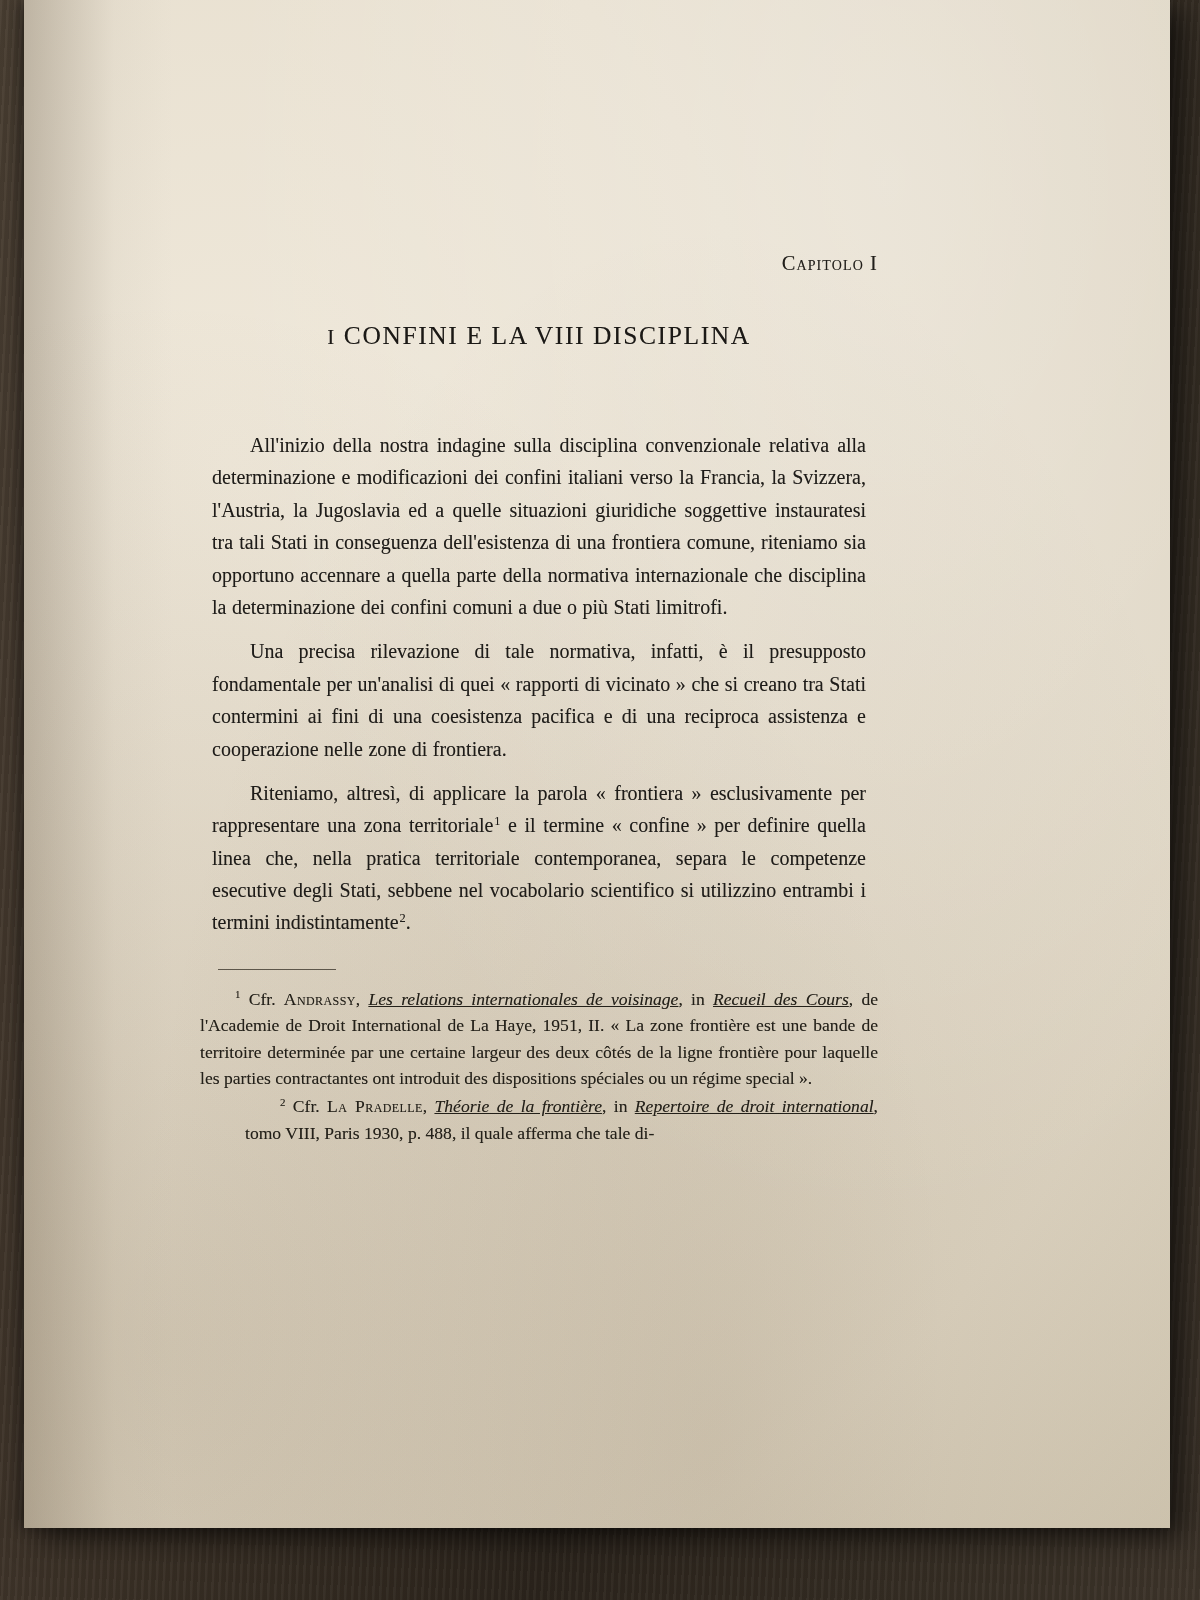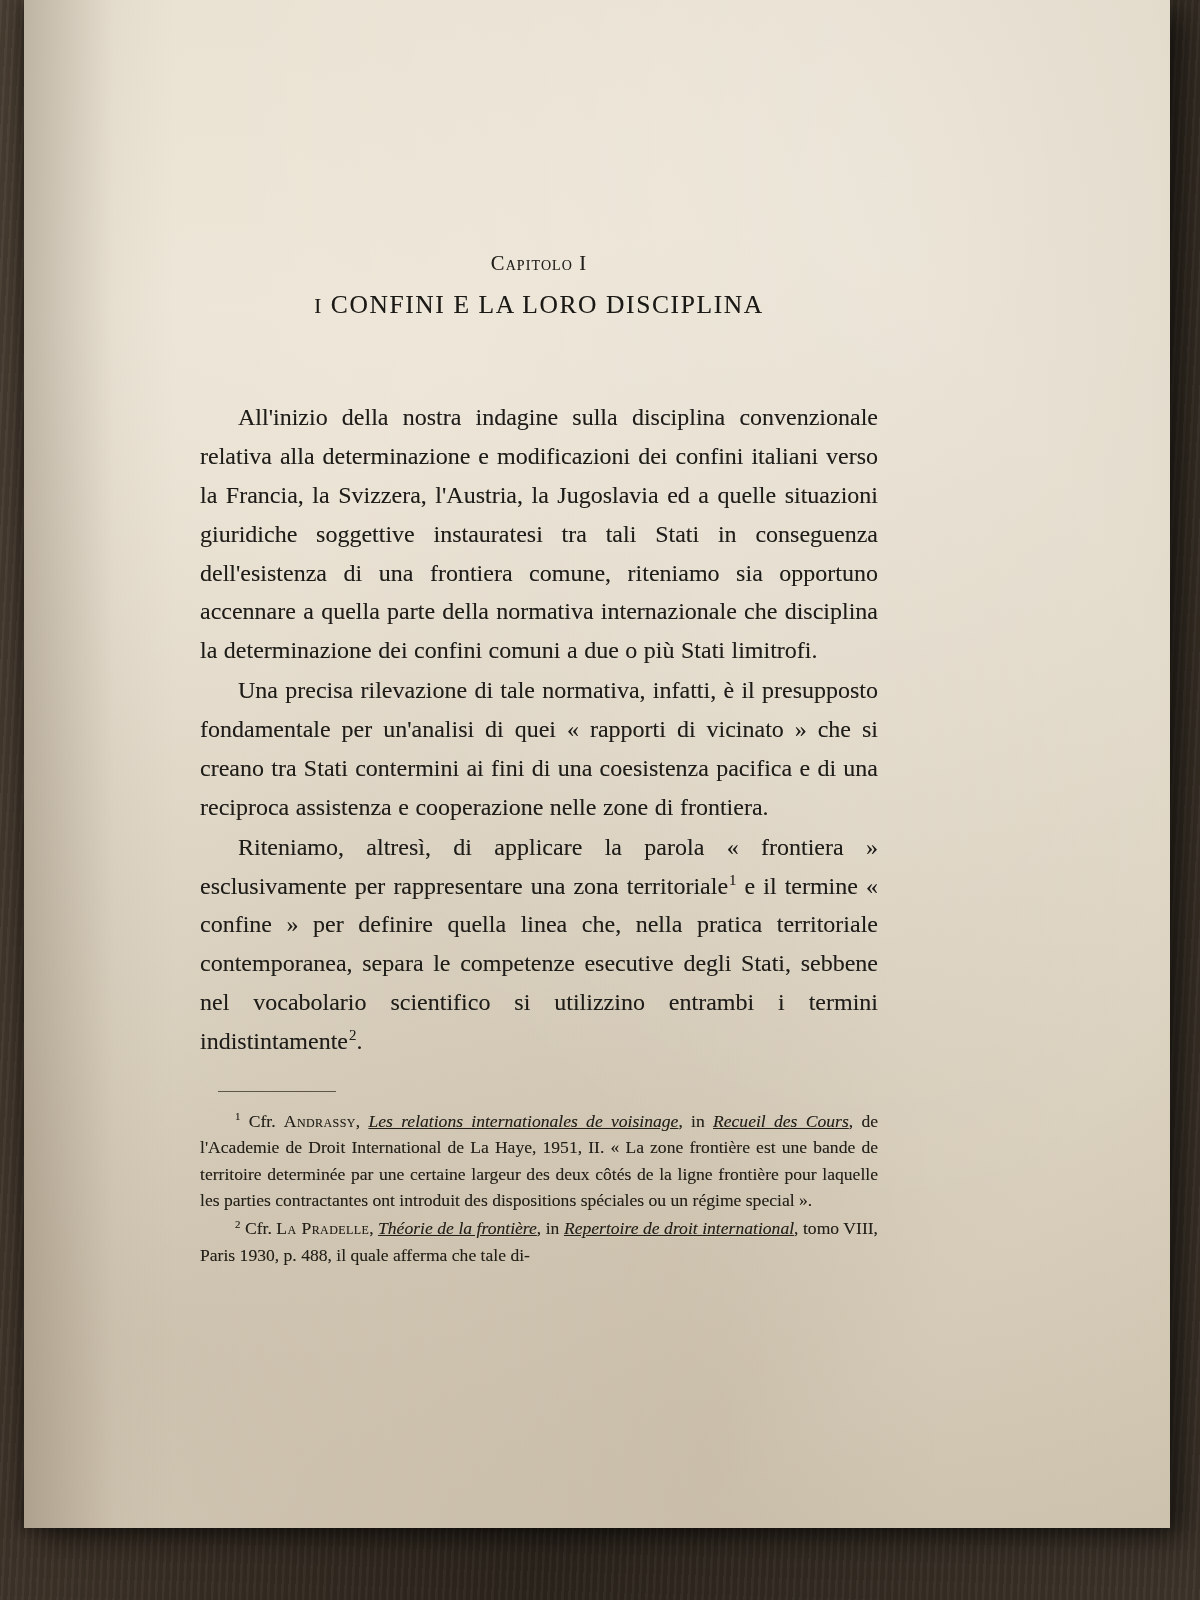--- a/index.html
+++ b/index.html
@@ -64,25 +64,25 @@
   #text-block {
     position: absolute;
     left: 176px;
     top: 252px;
     width: 678px;
     color: #1d1b18;
     z-index: 3;
   }
 
   .chapter-label {
-    text-align: center;
+    text-align: right;
     font-size: 20.5px;
     letter-spacing: 1.1px;
     font-variant: small-caps;
-    margin: 0 0 15px 0;
+    margin: 0 0 46px 0;
     color: #211f1b;
   }
   .chapter-title {
     text-align: center;
     font-size: 25.5px;
     letter-spacing: 1.6px;
     margin: 0 0 78px 0;
     color: #1b1916;
   }
   .chapter-title .dropcap-sc {
@@ -91,22 +91,22 @@
 
   .section-heading {
     font-size: 22px;
     margin: 0 0 34px 0;
     color: #1d1b18;
   }
   .section-heading .num { font-style: normal; }
   .section-heading .ttl { font-style: italic; }
 
   p.body {
-    margin: 0;
-    font-size: 24px;
+    margin: 12px;
+    font-size: 20px;
     line-height: 1.62;
     text-align: justify;
     text-indent: 38px;
     color: #1e1c19;
     word-spacing: 0.5px;
   }
   p.body + p.body { margin-top: 1px; }
 
   sup {
     font-size: 0.62em;
@@ -123,40 +123,40 @@
   }
 
   p.footnote {
     margin: 0;
     font-size: 17.6px;
     line-height: 1.5;
     text-align: justify;
     text-indent: 34px;
     color: #232019;
   }
-  p.footnote + p.footnote { margin-top: 2px; }
+  p.footnote + p.footnote { margin-top: 2px; margin-left: 45px; }
   p.footnote i { font-style: italic; text-decoration: underline; }
   .sc { font-variant: small-caps; letter-spacing: 0.4px; }
 
   
   #text-block { text-shadow: 0 0 0.6px rgba(40,35,28,0.35); }
 </style>
 </head>
 <body>
 
 <div id="backdrop"></div>
 
 <div id="page">
   <div id="text-block">
 
     <div class="chapter-label">Capitolo I</div>
 
     <div class="chapter-title">
       <span class="dropcap-sc">I</span>
-      <span>CONFINI E LA LORO DISCIPLINA</span>
+      <span>CONFINI E LA VIII DISCIPLINA</span>
     </div>
 
 
     <p class="body">All'inizio della nostra indagine sulla disciplina convenzionale relativa alla determinazione e modificazioni dei confini italiani verso la Francia, la Svizzera, l'Austria, la Jugoslavia ed a quelle situazioni giuridiche soggettive instauratesi tra tali Stati in conseguenza dell'esistenza di una frontiera comune, riteniamo sia opportuno accennare a quella parte della normativa internazionale che disciplina la determinazione dei confini comuni a due o più Stati limitrofi.</p>
     <p class="body">Una precisa rilevazione di tale normativa, infatti, è il presupposto fondamentale per un'analisi di quei « rapporti di vicinato » che si creano tra Stati contermini ai fini di una coesistenza pacifica e di una reciproca assistenza e cooperazione nelle zone di frontiera.</p>
 
     <p class="body"><span>Riteniamo, altresì, di applicare la parola « frontiera » esclusivamente per rappresentare una zona territoriale</span><sup>1</sup><span> e il termine « confine » per definire quella linea che, nella pratica territoriale contemporanea, separa le competenze esecutive degli Stati, sebbene nel vocabolario scientifico si utilizzino entrambi i termini indistintamente</span><sup>2</sup><span>.</span></p>
 
     <hr class="fn-rule">
 

